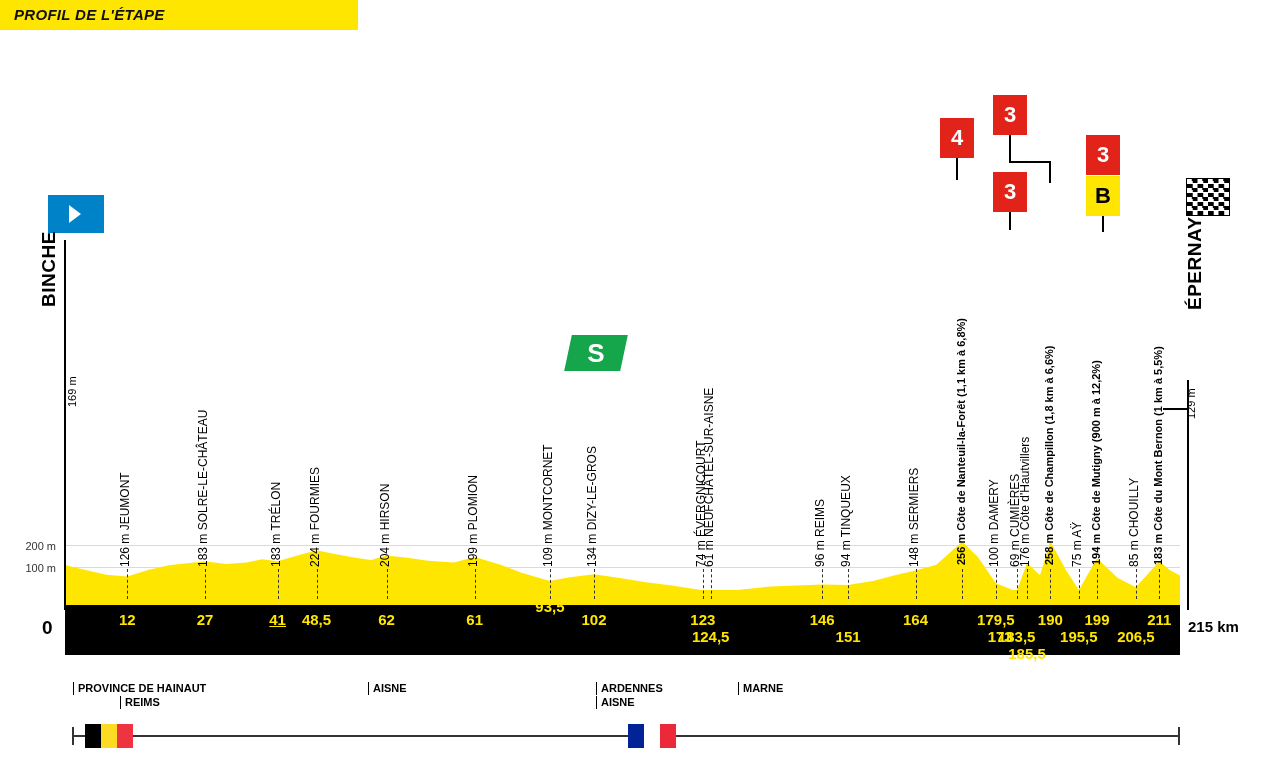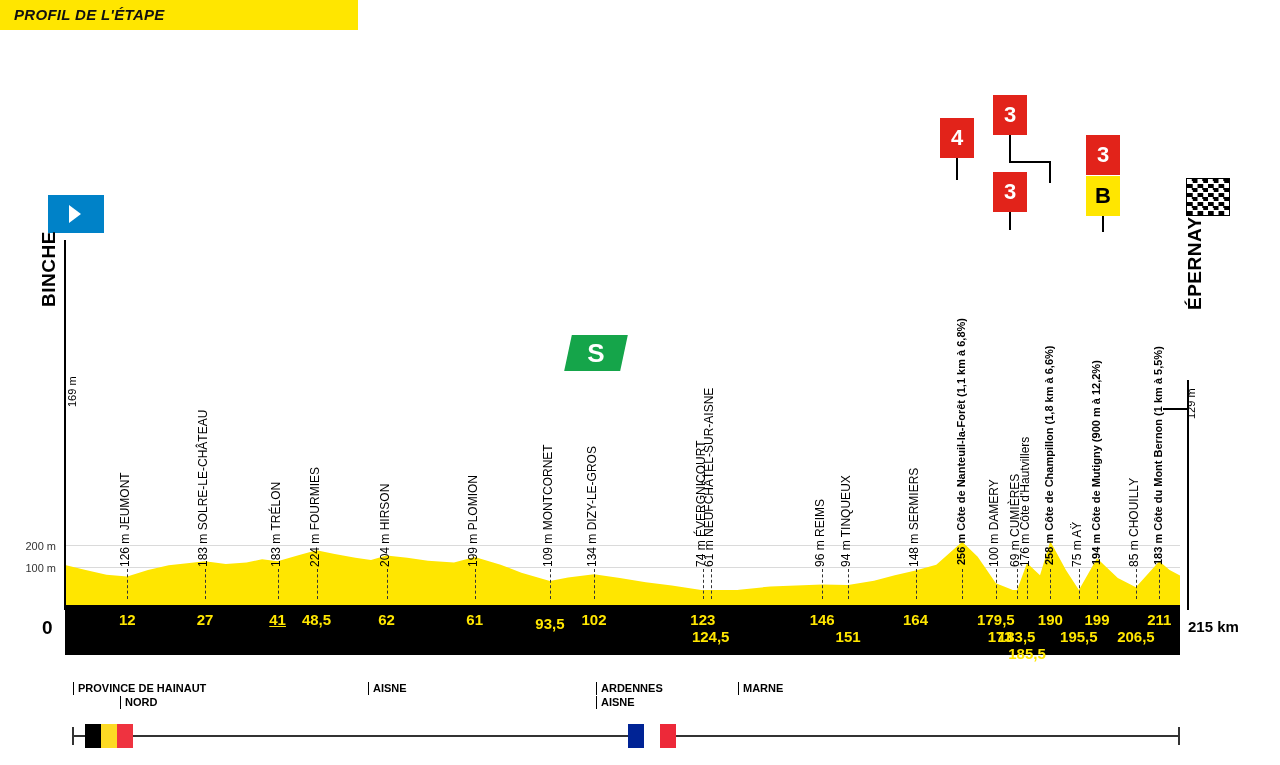--- a/index.html
+++ b/index.html
@@ -151,21 +151,21 @@
       <span>S</span>
     </div>
 
   <div id="km-layer">
       <div class="kmlabel" style="left: 127.233px; top: 581px;">12</div>
       <div class="kmlabel" style="left: 205.023px; top: 581px;">27</div>
       <div class="kmlabel" style="left: 277.628px; top: 581px; text-decoration: underline;">41</div>
       <div class="kmlabel" style="left: 316.523px; top: 581px;">48,5</div>
       <div class="kmlabel" style="left: 386.535px; top: 581px;">62</div>
       <div class="kmlabel" style="left: 474.698px; top: 581px;">61</div>
-      <div class="kmlabel" style="left: 549.895px; top: 585px;">93,5</div>
+      <div class="kmlabel" style="left: 549.895px; top: 568px;">93,5</div>
       <div class="kmlabel" style="left: 593.977px; top: 581px;">102</div>
       <div class="kmlabel" style="left: 702.884px; top: 581px;">123</div>
       <div class="kmlabel" style="left: 710.663px; top: 598px;">124,5</div>
       <div class="kmlabel" style="left: 822.163px; top: 581px;">146</div>
       <div class="kmlabel" style="left: 848.093px; top: 598px;">151</div>
       <div class="kmlabel" style="left: 915.512px; top: 581px;">164</div>
       <div class="kmlabel" style="left: 962.186px; top: 598px; margin-left: 38px;">173</div>
       <div class="kmlabel" style="left: 995.895px; top: 581px;">179,5</div>
       <div class="kmlabel" style="left: 1016.64px; top: 598px;">183,5</div>
       <div class="kmlabel" style="left: 1027.01px; top: 615px;">185,5</div>
@@ -236,21 +236,21 @@
   <div class="connector" style="left:1009px;top:131px;width:42px;height:2px;"></div>
   <div class="connector" style="left:1049px;top:131px;width:2px;height:22px;"></div>
   <div class="cat-flag" style="left:993px;top:142px;">3</div>
   <div class="connector" style="left:1009px;top:182px;width:2px;height:18px;"></div>
   <div class="cat-flag" style="left:1086px;top:105px;">3</div>
   <div class="cat-flag yellow" style="left:1086px;top:146px;">B</div>
   <div class="connector" style="left:1102px;top:186px;width:2px;height:16px;"></div>
 
   <div class="dept-row">
     <div class="dept" style="left:8px;top:0;">PROVINCE DE HAINAUT</div>
-    <div class="dept" style="left:55px;top:14px;">NORD</div>
+    <div class="dept" style="left:55px;top:14px;">REIMS</div>
     <div class="dept" style="left:303px;top:0;">AISNE</div>
     <div class="dept" style="left:531px;top:0;">ARDENNES</div>
     <div class="dept" style="left:531px;top:14px;">AISNE</div>
     <div class="dept" style="left:673px;top:0;">MARNE</div>
   </div>
 
   <div class="country-line"></div>
   <div class="cap" style="left:72px;"></div>
   <div class="cap" style="left:1178px;"></div>
   <div class="be-flag"></div>

